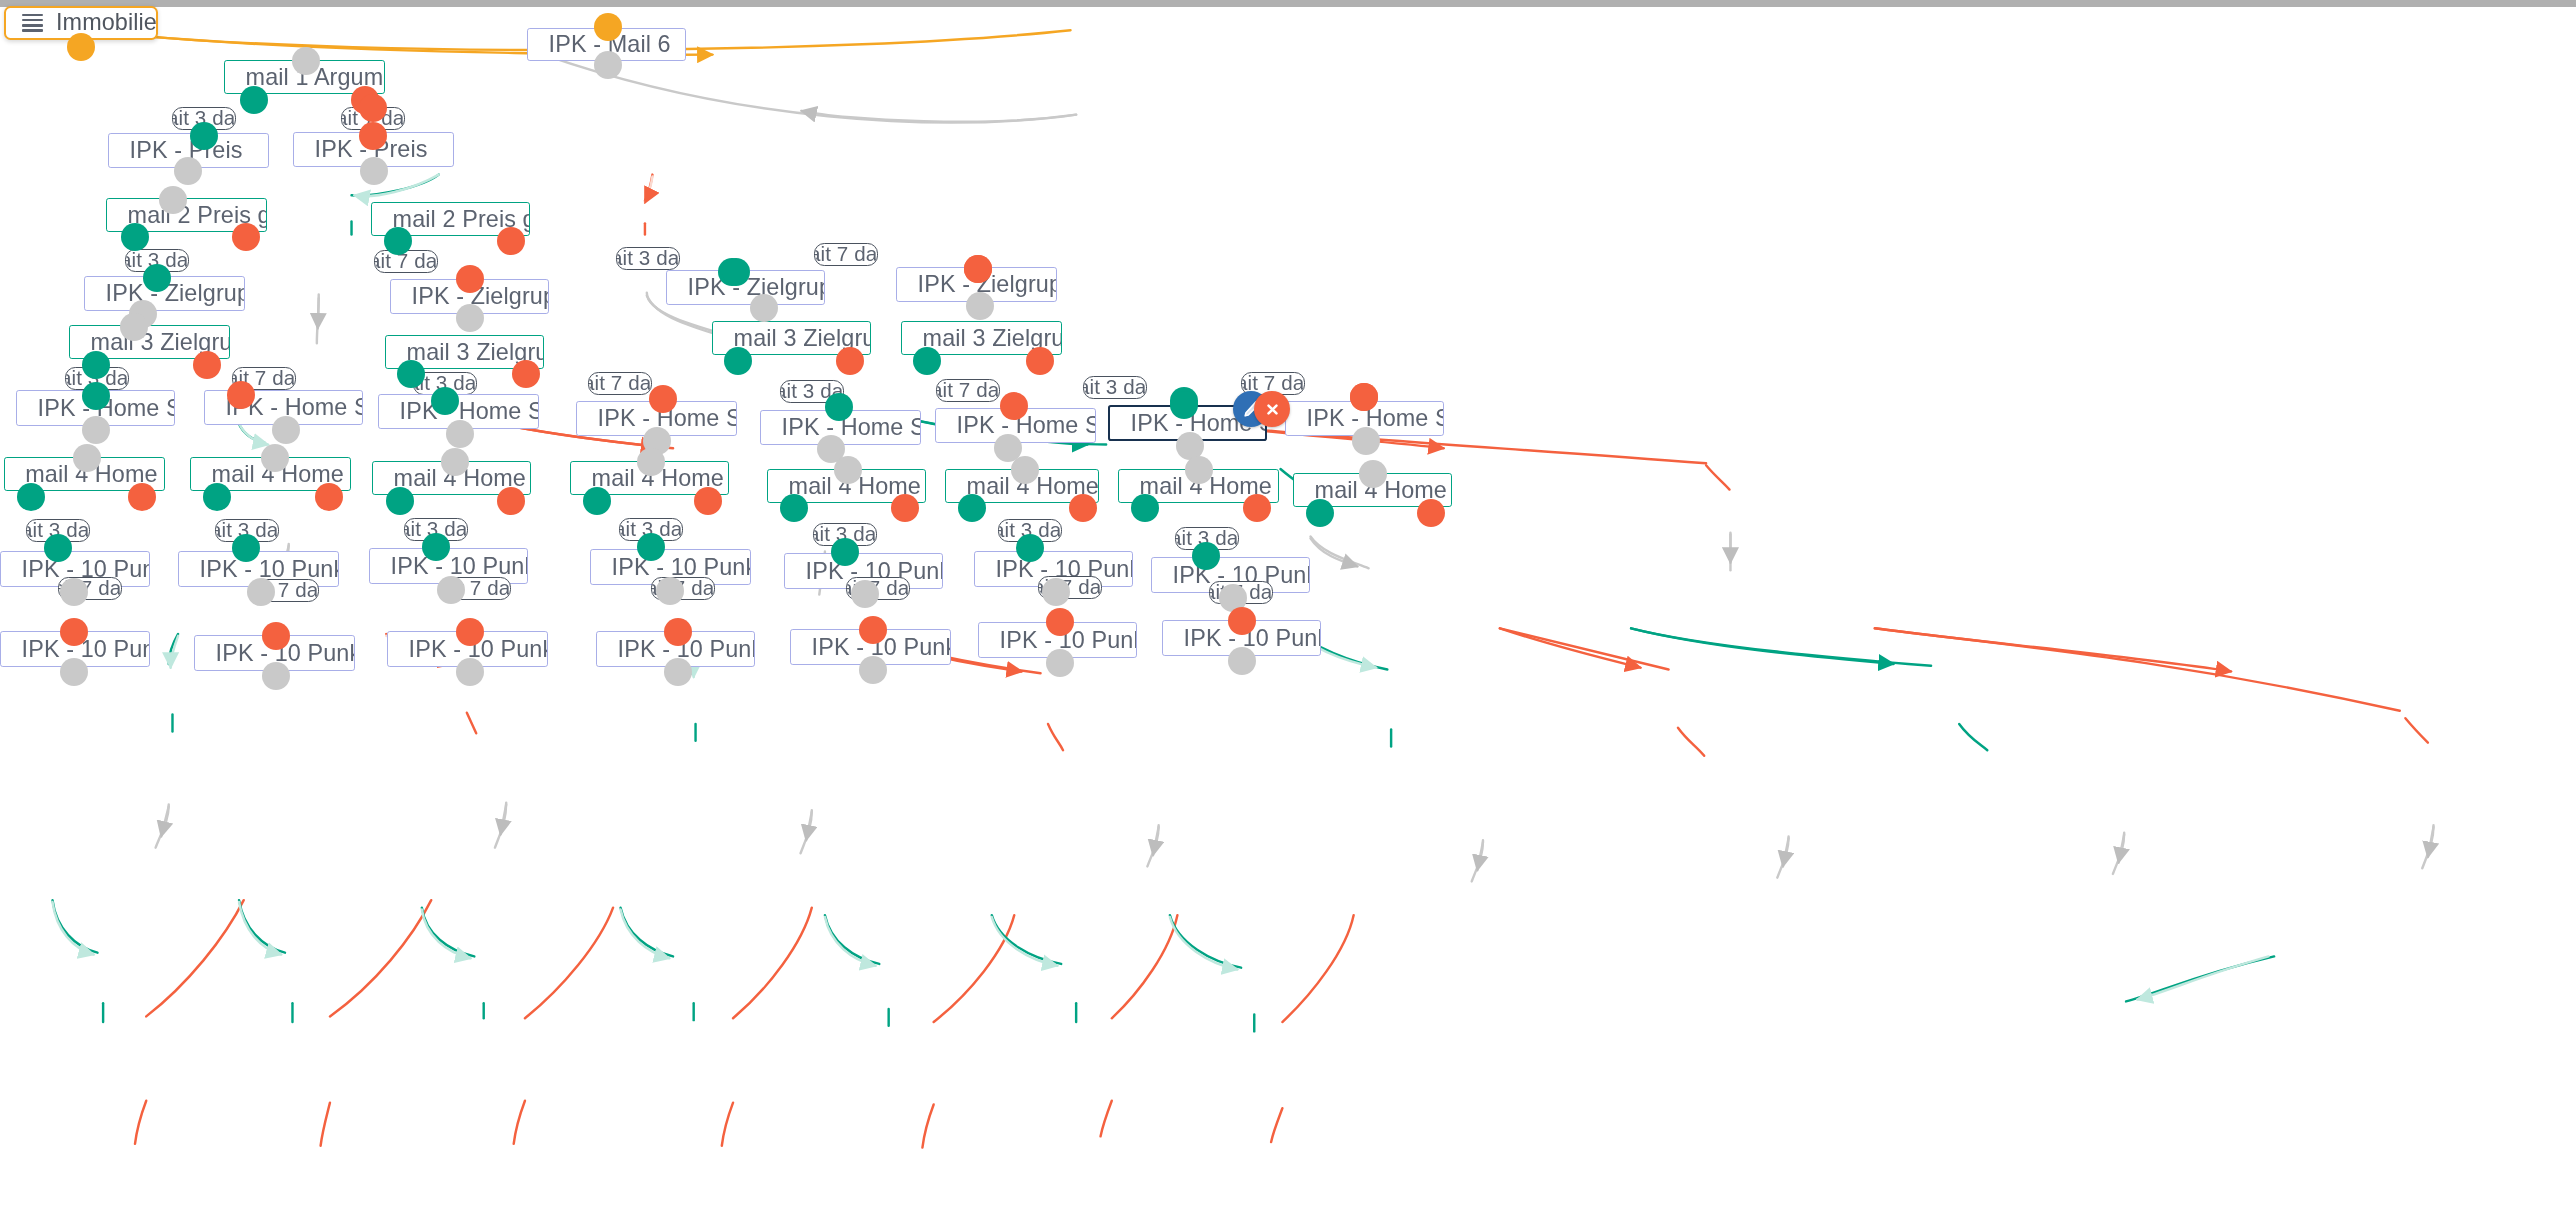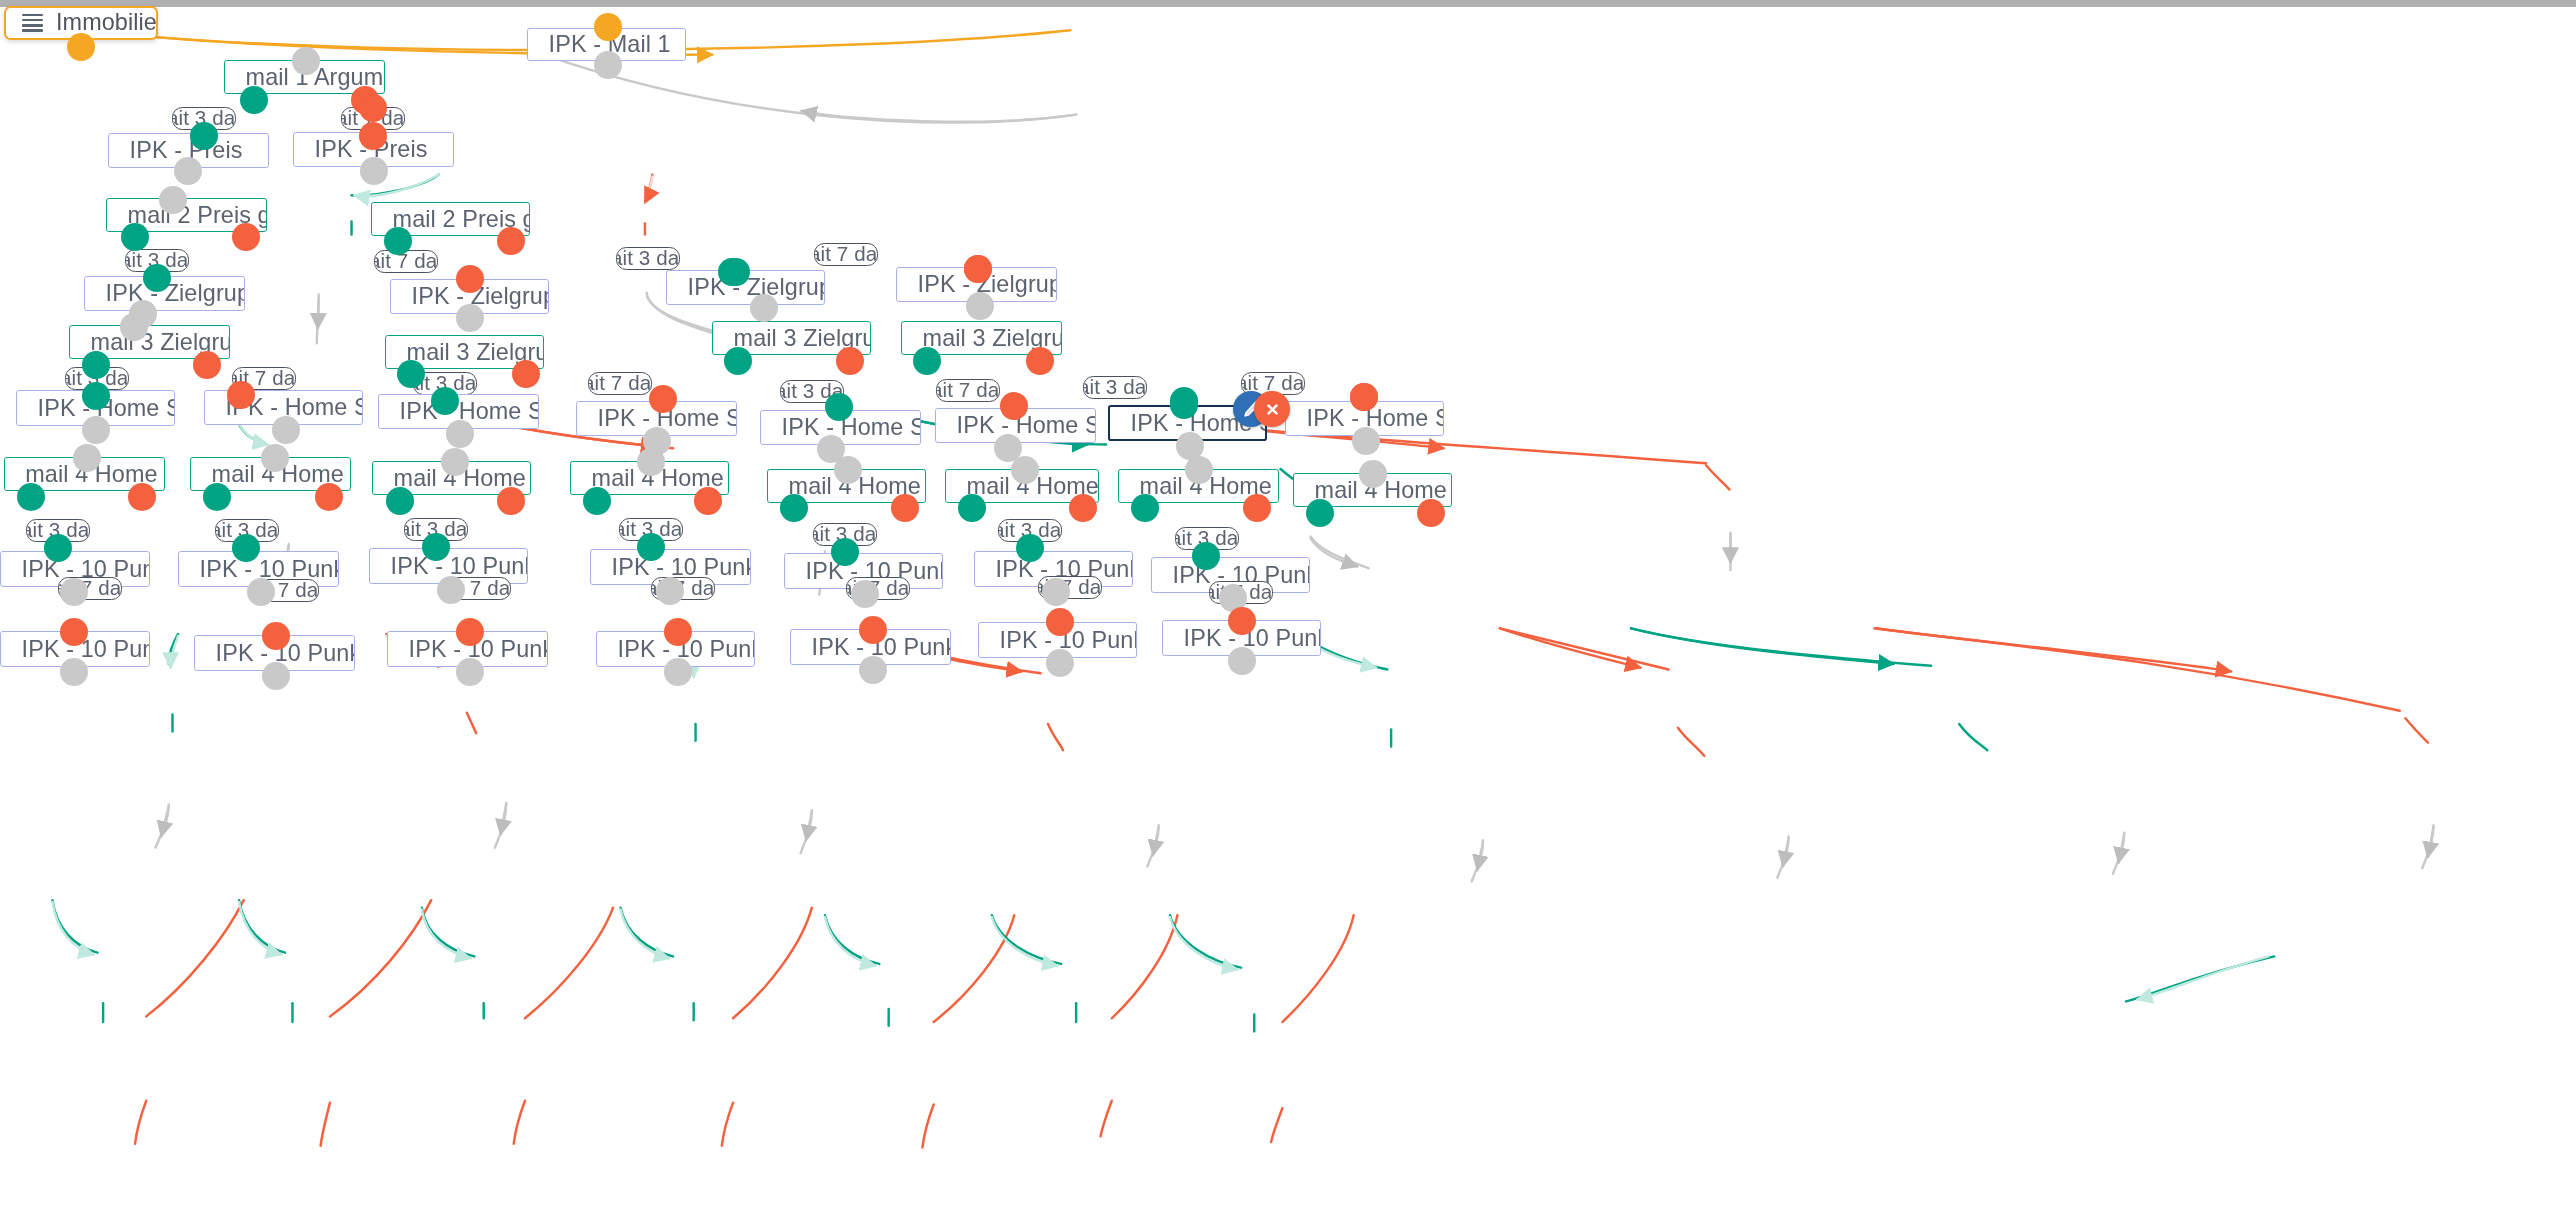--- a/index.html
+++ b/index.html
@@ -318,21 +318,21 @@
         <i></i>
           <i></i>
           <i></i>
           <i></i>
       </span>
       <span class="label">Immobilien - Privatver...</span>
     </div>
     <span class="port amber" style="left:67px;top:33px;"></span>
 
     <div class="node action" style="left:527px;top:28px;width:159px;height:33px;">
-      <span class="label">IPK - Mail 1</span>
+      <span class="label">IPK - Mail 6</span>
     </div>
     <span class="port amber" style="left:594px;top:13px;"></span>
     <span class="port grey" style="left:594px;top:51px;"></span>
 
     <div class="node cond" style="left:224px;top:60px;width:161px;height:34px;">
       <span class="label">mail 1 Argumente geöffne...</span>
     </div>
     <span class="port grey" style="left:292px;top:47px;"></span>
     <span class="port green" style="left:240px;top:86px;"></span>
     <span class="port red" style="left:351px;top:86px;"></span>

